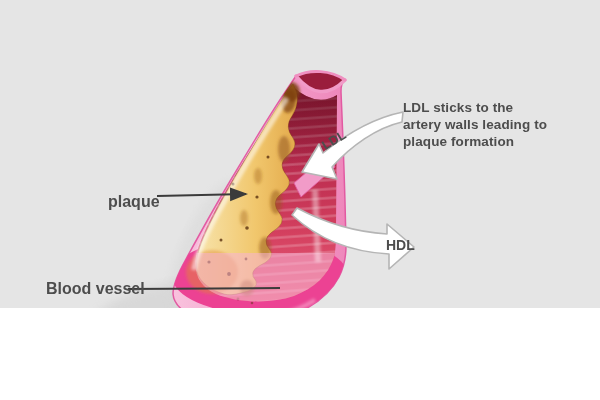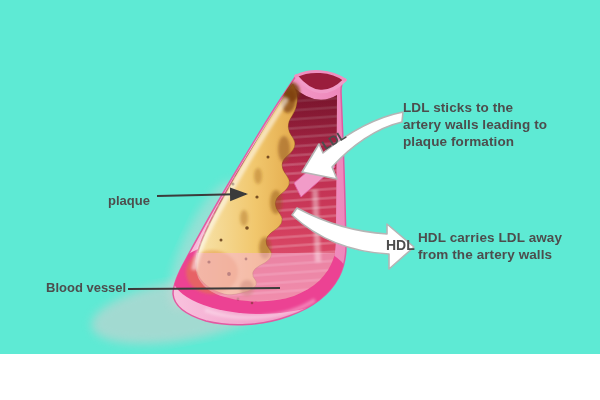--- a/index.html
+++ b/index.html
@@ -1,23 +1,23 @@
 <!DOCTYPE html>
 <html><head>
 <meta charset="utf-8">
 <style>
   html,body{margin:0;padding:0;background:#fff;}
   #stage{
-    position:relative;width:600px;height:354px;background:#5eead4;
+    position:relative;width:600px;height:308px;background:#e5e5e5;
     overflow:hidden;font-family:"Liberation Sans",sans-serif;
   }
   #stage svg{position:absolute;left:0;top:0;}
   .txt{position:absolute;color:#4d4d4d;font-weight:700;}
   .note{font-size:13.5px;line-height:17px;letter-spacing:.1px;}
-  .lbl{font-size:13px;white-space:nowrap;}
+  .lbl{font-size:16px;white-space:nowrap;}
   .tag{font-size:13px;white-space:nowrap;}
   #ldl-note{left:403px;top:99px;width:150px;}
   #hdl-note{left:418px;top:229px;width:164px;}
   #plaque-label{left:108px;top:193px;}
   #vessel-label{left:46px;top:280px;}
   #ldl-tag{left:323px;top:139px;transform:rotate(-31deg);transform-origin:left center;}
   #hdl-tag{left:386px;top:237px;font-size:14px;}
 </style>
 </head>
 <body>
@@ -141,18 +141,17 @@
 
     <line x1="157" y1="196" x2="246" y2="194" stroke="#3b3b3b" stroke-width="2" marker-end="url(#ptrHead)"></line>
     <line x1="128" y1="289" x2="280" y2="288" stroke="#3b3b3b" stroke-width="2"></line>
 
     <path d="M302,172 L319,144 L323,153 C350,131 378,117 403,112 L402,122 C376,128 351,146 332,167 L337,179 Z" fill="#ffffff" stroke="#b5b5b5" stroke-width="1.6" stroke-linejoin="round"></path>
 
     <path d="M297,208 C327,224 356,232 387,234 L387,224 L414,247 L389,269 L389,254 C350,252 318,239 292,215 Z" fill="#ffffff" stroke="#b5b5b5" stroke-width="1.6" stroke-linejoin="round"></path>
   </svg>
 
   <div id="ldl-note" class="txt note">LDL sticks to the artery walls leading to plaque formation</div>
-  <div id="hdl-note" class="txt note">HDL carries LDL away from the artery walls</div>
   <div id="plaque-label" class="txt lbl">plaque</div>
   <div id="vessel-label" class="txt lbl">Blood vessel</div>
   <div id="ldl-tag" class="txt tag">LDL</div>
   <div id="hdl-tag" class="txt tag">HDL</div>
 </div>
 
 </body></html>

